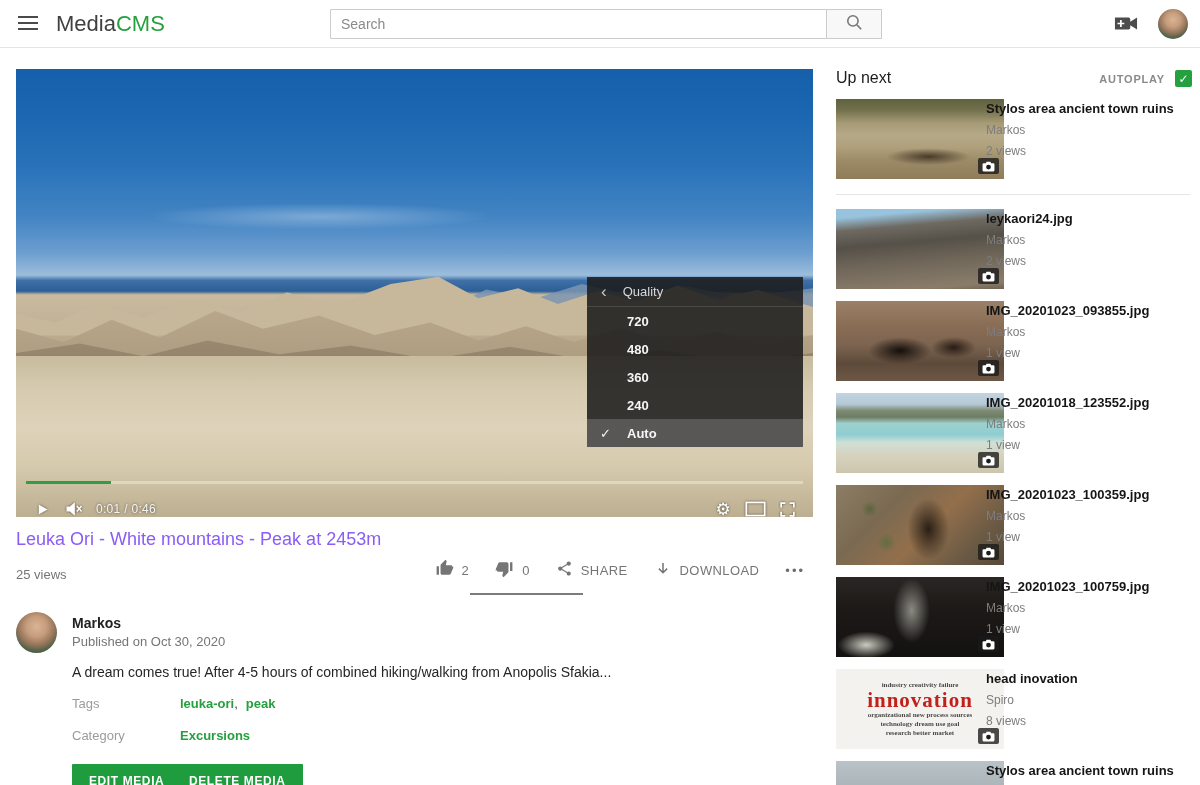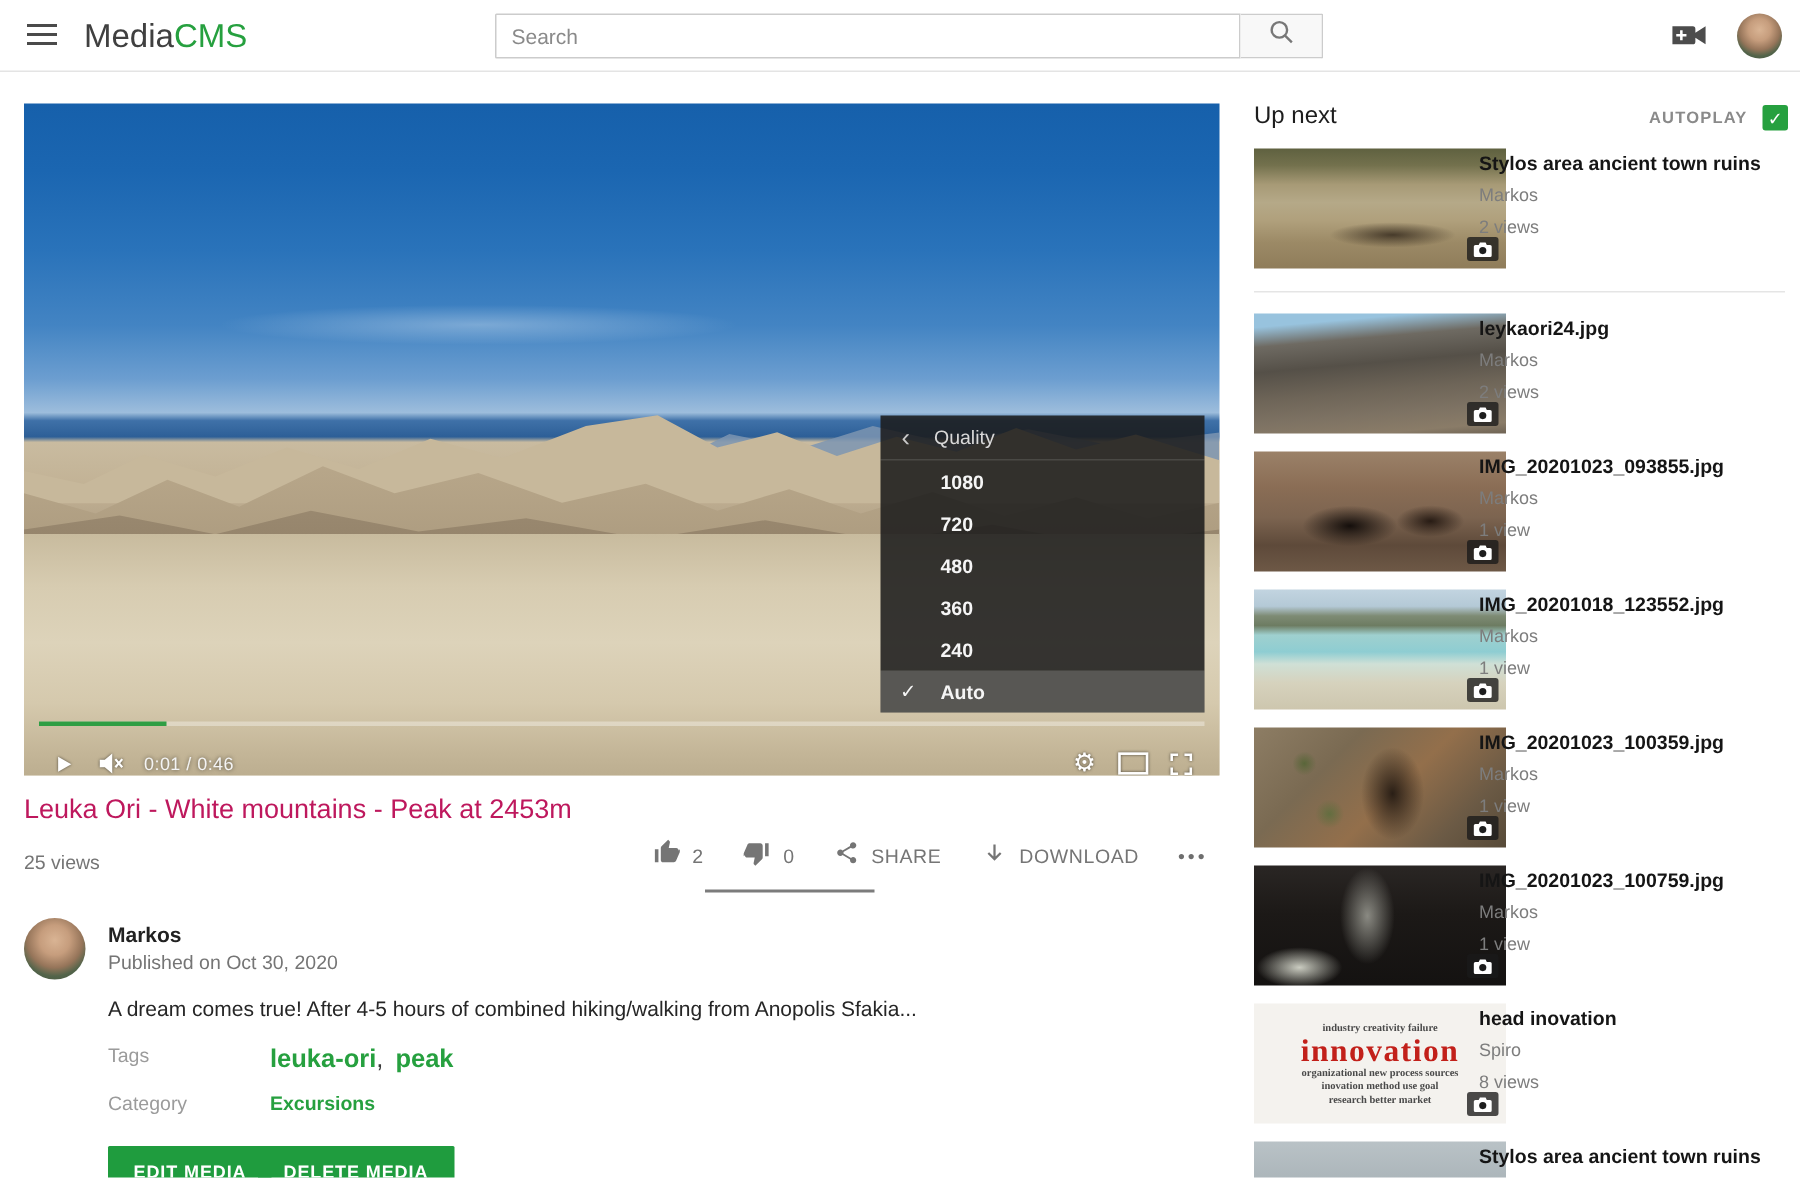--- a/index.html
+++ b/index.html
@@ -59,34 +59,34 @@
   .qmenu{position:absolute;right:10px;top:208px;width:216px;background:rgba(27,27,27,.87);z-index:5;}
   .qhead{height:30px;display:flex;align-items:center;padding:0 14px;font-size:13px;color:#d8d8d8;
          border-bottom:1px solid rgba(255,255,255,.12);cursor:pointer;}
   .qhead .chev{font-size:17px;margin-right:16px;color:#c9c9c9;line-height:1;}
   .qopt{height:28px;display:flex;align-items:center;padding-left:40px;font-size:13px;font-weight:bold;
         color:#f5f5f5;cursor:pointer;position:relative;}
   .qopt.sel{background:rgba(255,255,255,.18);}
   .qopt .chk{position:absolute;left:13px;font-size:13px;font-weight:normal;}
 
   
-  .vtitle{position:absolute;left:16px;top:529px;width:700px;font-size:18px;color:#be185d;}
+  .vtitle{position:absolute;left:16px;top:529px;width:700px;font-size:18px;color:#8b5cf6;}
   .views{position:absolute;left:16px;top:567px;font-size:13px;color:var(--sub);}
   .actions{position:absolute;top:559px;right:395px;display:flex;align-items:center;gap:26px;color:var(--sub);}
   .act{display:flex;align-items:center;gap:8px;font-size:13px;cursor:pointer;letter-spacing:.4px;}
   .more-dots{font-size:13px;letter-spacing:2px;cursor:pointer;color:#6e6e6e;}
   .rating-bar{position:absolute;left:470px;top:593px;width:113px;height:2px;background:#7c7c7c;}
 
   .author-avatar{position:absolute;left:16px;top:612px;width:41px;height:41px;border-radius:50%;cursor:pointer;
           background:radial-gradient(circle at 50% 36%,#d9b494 0%,#c69d7d 30%,#96755a 55%,#53644a 72%,#42503c 100%);}
   .author-name{position:absolute;left:72px;top:615px;font-size:14px;font-weight:bold;cursor:pointer;}
   .published{position:absolute;left:72px;top:634px;font-size:13px;color:var(--sub);}
   .desc{position:absolute;left:72px;top:664px;width:700px;font-size:14px;color:#262626;}
   .row-label{position:absolute;left:72px;font-size:13px;color:#9b9b9b;}
-  .tags-vals{position:absolute;left:180px;top:696px;font-size:17px;}
+  .tags-vals{position:absolute;left:180px;top:696px;font-size:13px;}
   .tag-link{color:var(--green);font-weight:bold;cursor:pointer;}
   .tag-sep{color:#3a3a3a;margin-right:8px;}
   .cat-val{position:absolute;left:180px;top:728px;font-size:13px;color:var(--green);font-weight:bold;cursor:pointer;}
   .gbtn{position:absolute;top:764px;height:34px;background:#1f9c3e;color:#fff;font-size:12px;font-weight:bold;
        letter-spacing:.6px;display:flex;align-items:center;padding:0 17px;border:none;cursor:pointer;
        font-family:inherit;border-radius:1px;}
   .btn-edit{left:72px;}
   .btn-delete{left:172px;}
 
   
@@ -170,23 +170,20 @@
   <div class="mtn mtn2"></div>
   <div class="mtn mtn3"></div>
   <div class="ground"></div>
 
   <div class="qmenu">
     <div class="qhead">
       <span class="chev">‹</span>
       <span>Quality</span>
     </div>
     <div class="qopt">
-        <span>1080</span>
-      </div>
-    <div class="qopt">
         <span>720</span>
       </div>
     <div class="qopt">
         <span>480</span>
       </div>
     <div class="qopt">
         <span>360</span>
       </div>
     <div class="qopt">
         <span>240</span>
@@ -394,21 +391,21 @@
       <div class="side-views">1 view</div>
     </div>
   </div>
 
   <div class="side-item" style="top:669px">
     <div class="thumb t7">
       <div class="wc">
         <div class="wc-line">industry creativity failure</div>
         <div class="wc-head">innovation</div>
         <div class="wc-line">organizational new process sources</div>
-        <div class="wc-line">inovation method use goal</div>
+        <div class="wc-line">technology dream use goal</div>
         <div class="wc-line">research better market</div>
       </div>
       <div class="cam-badge">
           <svg width="13" height="11" viewBox="0 0 24 20">
             <path d="M8.5 1 7 4H3a2 2 0 0 0-2 2v11a2 2 0 0 0 2 2h18a2 2 0 0 0 2-2V6a2 2 0 0 0-2-2h-4L15.5 1z" fill="#fff"></path>
             <circle cx="12" cy="11" r="4.4" fill="#1d1d1d"></circle>
           </svg>
         </div>
     </div>
     <div class="side-meta">

